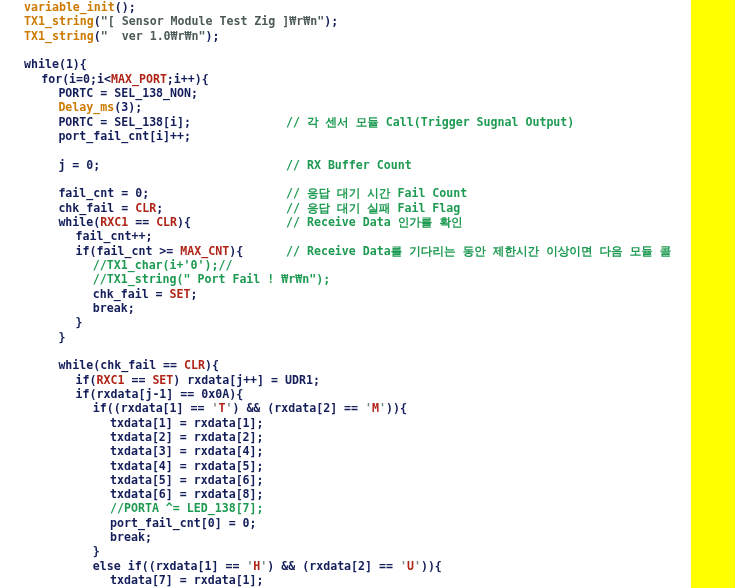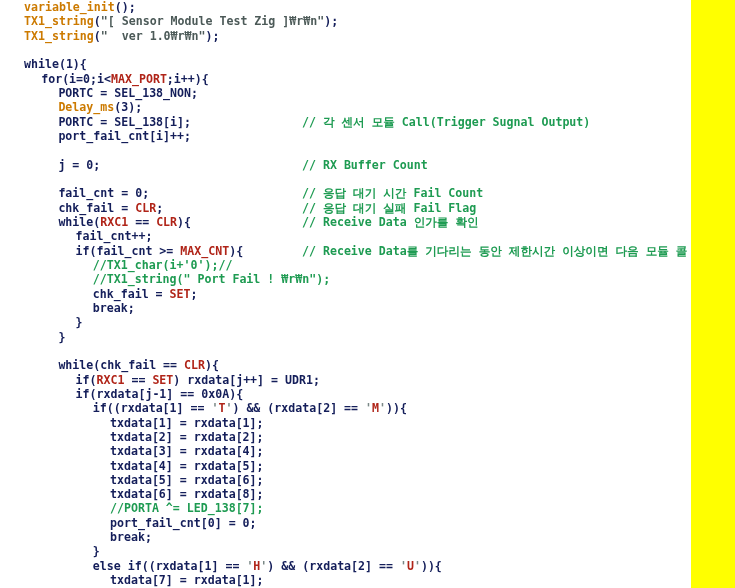--- a/index.html
+++ b/index.html
@@ -41,21 +41,21 @@
   
   .t-plain   { color: #141e5a; }
   .t-kw      { color: #141e5a; }
   .t-fn      { color: #cc7a00; }
   .t-const   { color: #b02418; text-align: center; }
   .t-comment { color: #1e9b52; }
   .t-str     { color: #4c5a58; }
   .t-chr     { color: #7a8886; }
   .cmt-col {
     position: absolute;
-    left: 302px;
+    left: 286px;
     top: 0;
     white-space: pre;
   }
 </style>
 </head>
 <body>
 
 <div id="editor">
   <div class="code" id="code-root"><div class="line"><span style="padding-left: 24px;"><span class="tok t-fn">variable_init</span><span class="tok t-plain">();</span></span></div><div class="line"><span style="padding-left: 24px;"><span class="tok t-fn">TX1_string</span><span class="tok t-plain">(</span><span class="tok t-str">"[ Sensor Module Test Zig ]₩r₩n"</span><span class="tok t-plain">);</span></span></div><div class="line"><span style="padding-left: 24px;"><span class="tok t-fn">TX1_string</span><span class="tok t-plain">(</span><span class="tok t-str">"  ver 1.0₩r₩n"</span><span class="tok t-plain">);</span></span></div><div class="line"><span style="padding-left: 0px;"></span></div><div class="line"><span style="padding-left: 24px;"><span class="tok t-kw">while</span><span class="tok t-plain">(1){</span></span></div><div class="line"><span style="padding-left: 41.2px;"><span class="tok t-kw">for</span><span class="tok t-plain">(i=0;i&lt;</span><span class="tok t-const">MAX_PORT</span><span class="tok t-plain">;i++){</span></span></div><div class="line"><span style="padding-left: 58.4px;"><span class="tok t-plain">PORTC = SEL_138_NON;</span></span></div><div class="line"><span style="padding-left: 58.4px;"><span class="tok t-fn">Delay_ms</span><span class="tok t-plain">(3);</span></span></div><div class="line"><span style="padding-left: 58.4px;"><span class="tok t-plain">PORTC = SEL_138[i];</span></span><span class="cmt-col t-comment">// 각 센서 모듈 Call(Trigger Sugnal Output)</span></div><div class="line"><span style="padding-left: 58.4px;"><span class="tok t-plain">port_fail_cnt[i]++;</span></span></div><div class="line"><span style="padding-left: 0px;"></span></div><div class="line"><span style="padding-left: 58.4px;"><span class="tok t-plain">j = 0;</span></span><span class="cmt-col t-comment">// RX Buffer Count</span></div><div class="line"><span style="padding-left: 0px;"></span></div><div class="line"><span style="padding-left: 58.4px;"><span class="tok t-plain">fail_cnt = 0;</span></span><span class="cmt-col t-comment">// 응답 대기 시간 Fail Count</span></div><div class="line"><span style="padding-left: 58.4px;"><span class="tok t-plain">chk_fail = </span><span class="tok t-const">CLR</span><span class="tok t-plain">;</span></span><span class="cmt-col t-comment">// 응답 대기 실패 Fail Flag</span></div><div class="line"><span style="padding-left: 58.4px;"><span class="tok t-kw">while</span><span class="tok t-plain">(</span><span class="tok t-const">RXC1</span><span class="tok t-plain"> == </span><span class="tok t-const">CLR</span><span class="tok t-plain">){</span></span><span class="cmt-col t-comment">// Receive Data 인가를 확인</span></div><div class="line"><span style="padding-left: 75.6px;"><span class="tok t-plain">fail_cnt++;</span></span></div><div class="line"><span style="padding-left: 75.6px;"><span class="tok t-kw">if</span><span class="tok t-plain">(fail_cnt &gt;= </span><span class="tok t-const">MAX_CNT</span><span class="tok t-plain">){</span></span><span class="cmt-col t-comment">// Receive Data를 기다리는 동안 제한시간 이상이면 다음 모듈 콜</span></div><div class="line"><span style="padding-left: 92.8px;"><span class="tok t-comment">//TX1_char(i+'0');//</span></span></div><div class="line"><span style="padding-left: 92.8px;"><span class="tok t-comment">//TX1_string(" Port Fail ! ₩r₩n");</span></span></div><div class="line"><span style="padding-left: 92.8px;"><span class="tok t-plain">chk_fail = </span><span class="tok t-const">SET</span><span class="tok t-plain">;</span></span></div><div class="line"><span style="padding-left: 92.8px;"><span class="tok t-kw">break</span><span class="tok t-plain">;</span></span></div><div class="line"><span style="padding-left: 75.6px;"><span class="tok t-plain">}</span></span></div><div class="line"><span style="padding-left: 58.4px;"><span class="tok t-plain">}</span></span></div><div class="line"><span style="padding-left: 0px;"></span></div><div class="line"><span style="padding-left: 58.4px;"><span class="tok t-kw">while</span><span class="tok t-plain">(chk_fail == </span><span class="tok t-const">CLR</span><span class="tok t-plain">){</span></span></div><div class="line"><span style="padding-left: 75.6px;"><span class="tok t-kw">if</span><span class="tok t-plain">(</span><span class="tok t-const">RXC1</span><span class="tok t-plain"> == </span><span class="tok t-const">SET</span><span class="tok t-plain">) rxdata[j++] = UDR1;</span></span></div><div class="line"><span style="padding-left: 75.6px;"><span class="tok t-kw">if</span><span class="tok t-plain">(rxdata[j-1] == 0x0A){</span></span></div><div class="line"><span style="padding-left: 92.8px;"><span class="tok t-kw">if</span><span class="tok t-plain">((rxdata[1] == </span><span class="tok t-chr">'</span><span class="tok t-const">T</span><span class="tok t-chr">'</span><span class="tok t-plain">) &amp;&amp; (rxdata[2] == </span><span class="tok t-chr">'</span><span class="tok t-const">M</span><span class="tok t-chr">'</span><span class="tok t-plain">)){</span></span></div><div class="line"><span style="padding-left: 110px;"><span class="tok t-plain">txdata[1] = rxdata[1];</span></span></div><div class="line"><span style="padding-left: 110px;"><span class="tok t-plain">txdata[2] = rxdata[2];</span></span></div><div class="line"><span style="padding-left: 110px;"><span class="tok t-plain">txdata[3] = rxdata[4];</span></span></div><div class="line"><span style="padding-left: 110px;"><span class="tok t-plain">txdata[4] = rxdata[5];</span></span></div><div class="line"><span style="padding-left: 110px;"><span class="tok t-plain">txdata[5] = rxdata[6];</span></span></div><div class="line"><span style="padding-left: 110px;"><span class="tok t-plain">txdata[6] = rxdata[8];</span></span></div><div class="line"><span style="padding-left: 110px;"><span class="tok t-comment">//PORTA ^= LED_138[7];</span></span></div><div class="line"><span style="padding-left: 110px;"><span class="tok t-plain">port_fail_cnt[0] = 0;</span></span></div><div class="line"><span style="padding-left: 110px;"><span class="tok t-kw">break</span><span class="tok t-plain">;</span></span></div><div class="line"><span style="padding-left: 92.8px;"><span class="tok t-plain">}</span></span></div><div class="line"><span style="padding-left: 92.8px;"><span class="tok t-kw">else if</span><span class="tok t-plain">((rxdata[1] == </span><span class="tok t-chr">'</span><span class="tok t-const">H</span><span class="tok t-chr">'</span><span class="tok t-plain">) &amp;&amp; (rxdata[2] == </span><span class="tok t-chr">'</span><span class="tok t-const">U</span><span class="tok t-chr">'</span><span class="tok t-plain">)){</span></span></div><div class="line"><span style="padding-left: 110px;"><span class="tok t-plain">txdata[7] = rxdata[1];</span></span></div><div class="line"><span style="padding-left: 110px;"><span class="tok t-plain">txdata[8] = rxdata[2];</span></span></div></div>
 </div>

